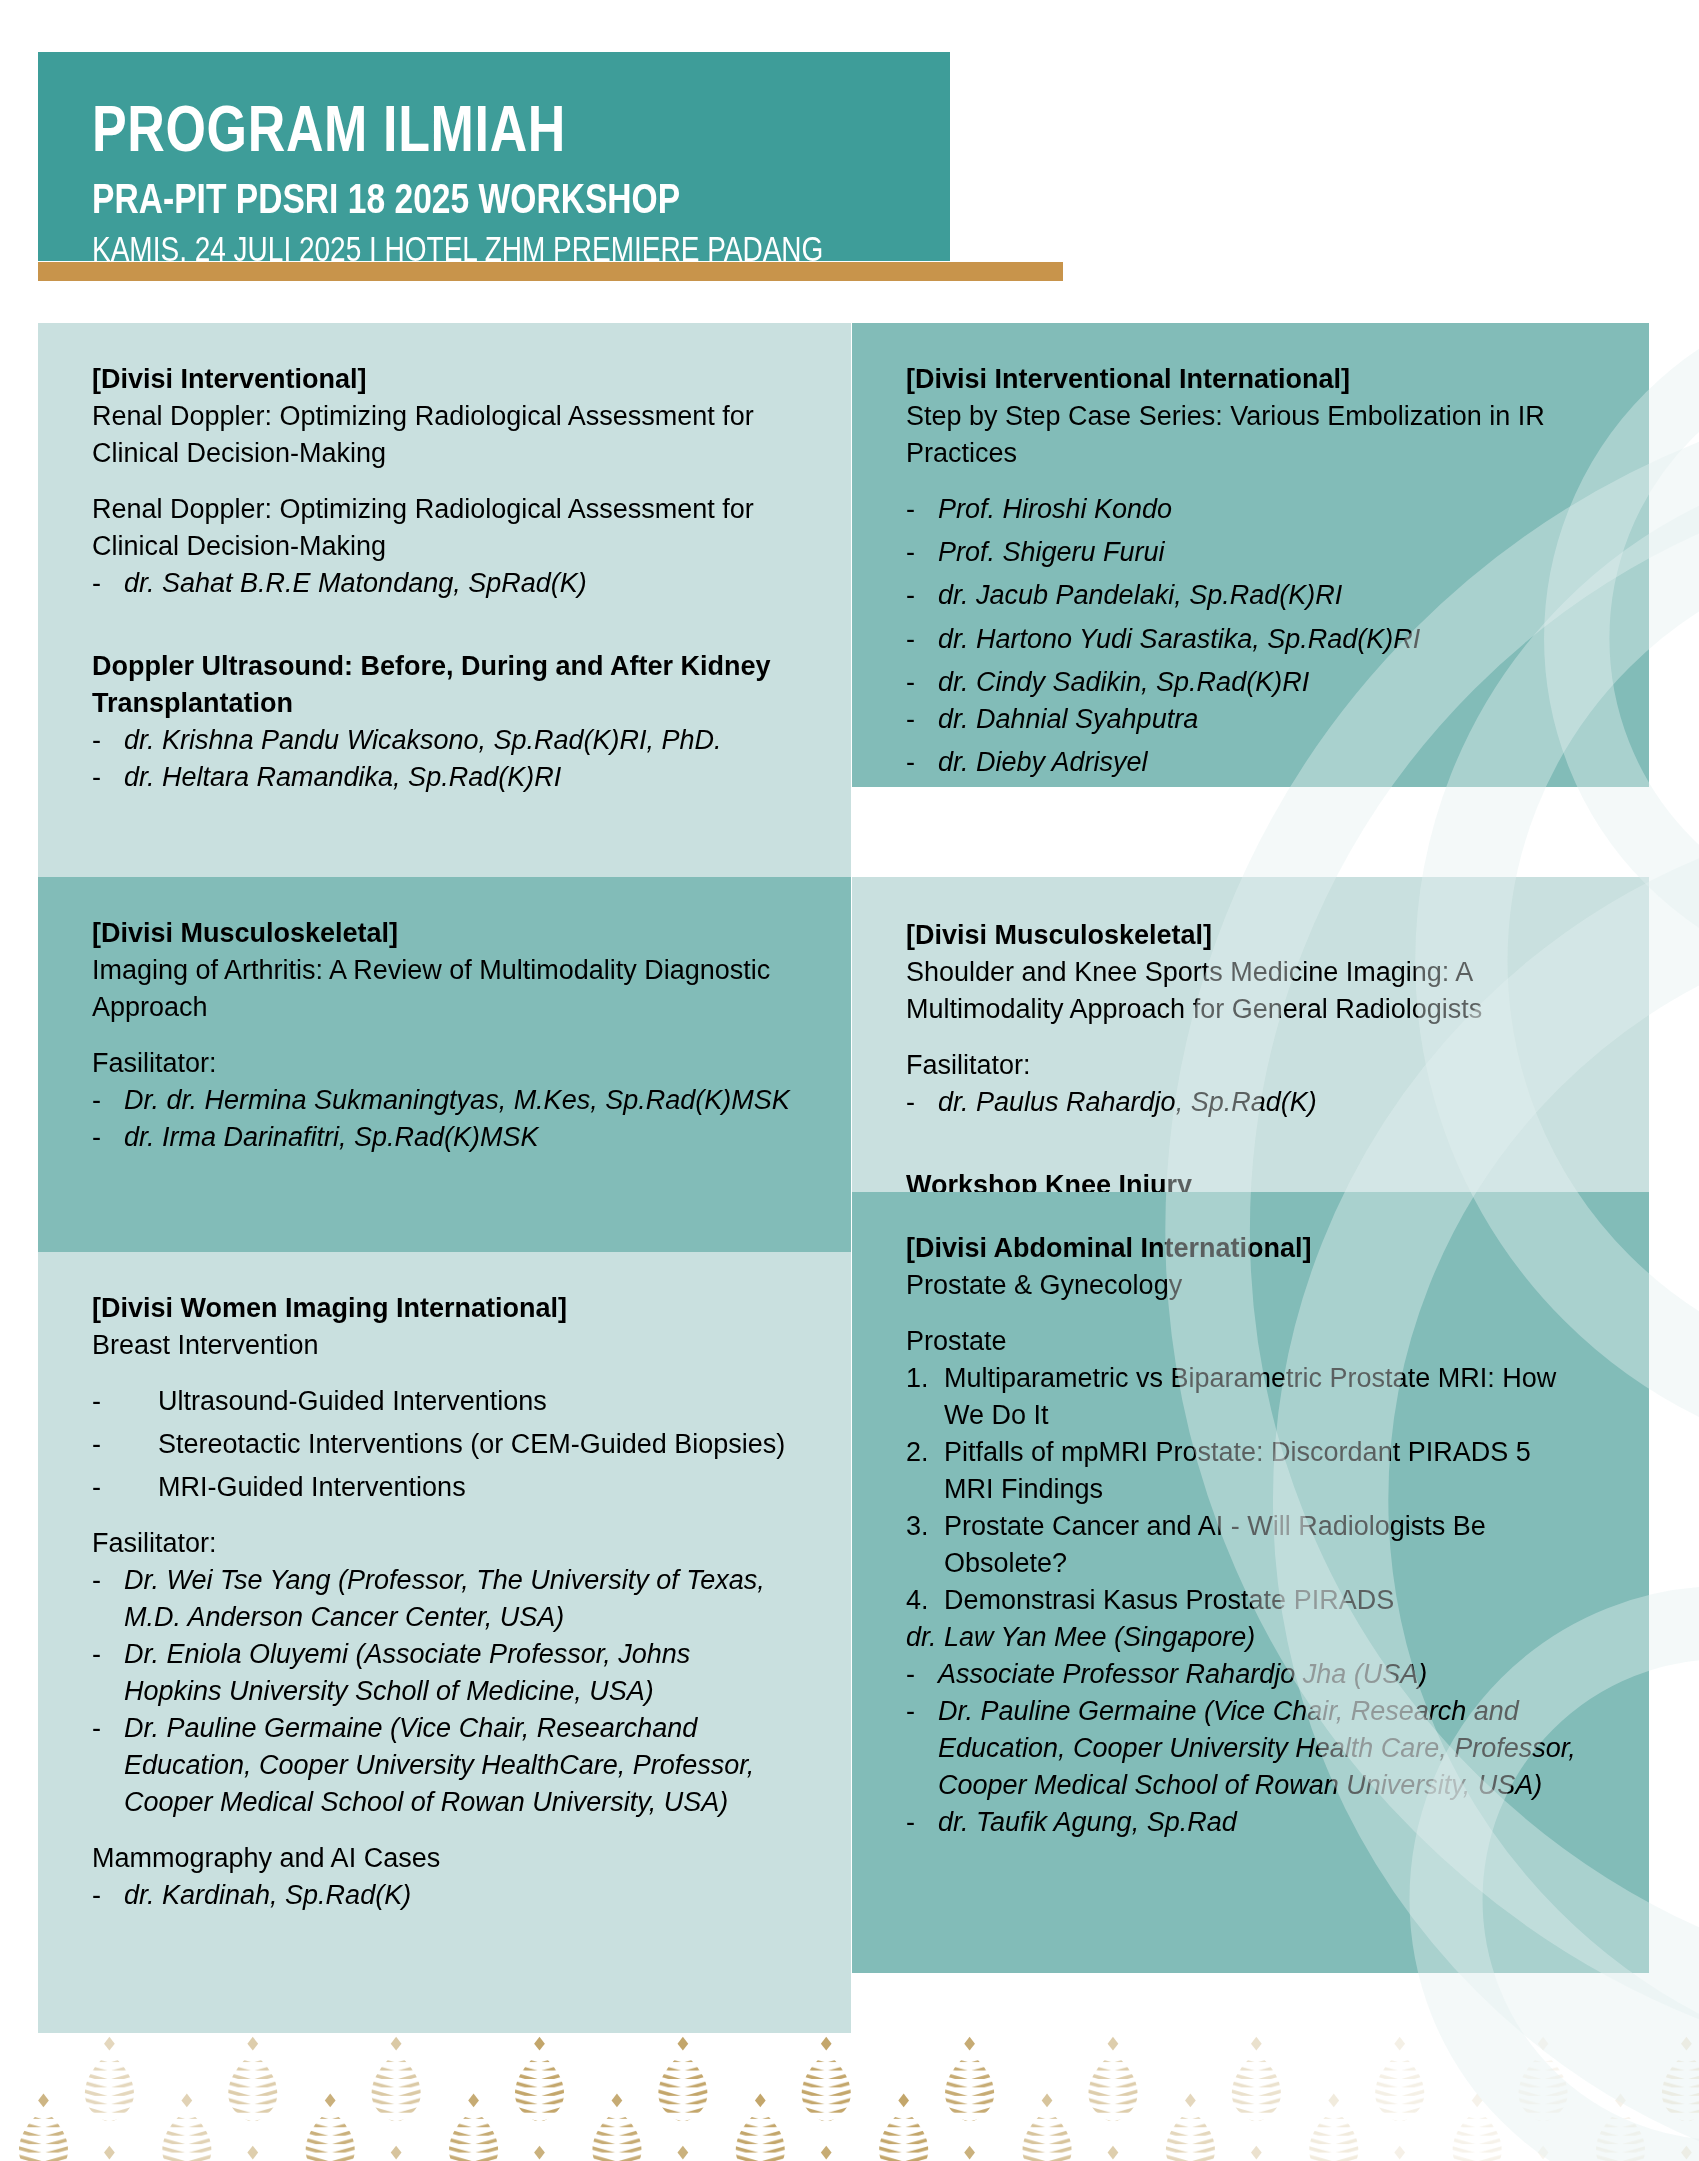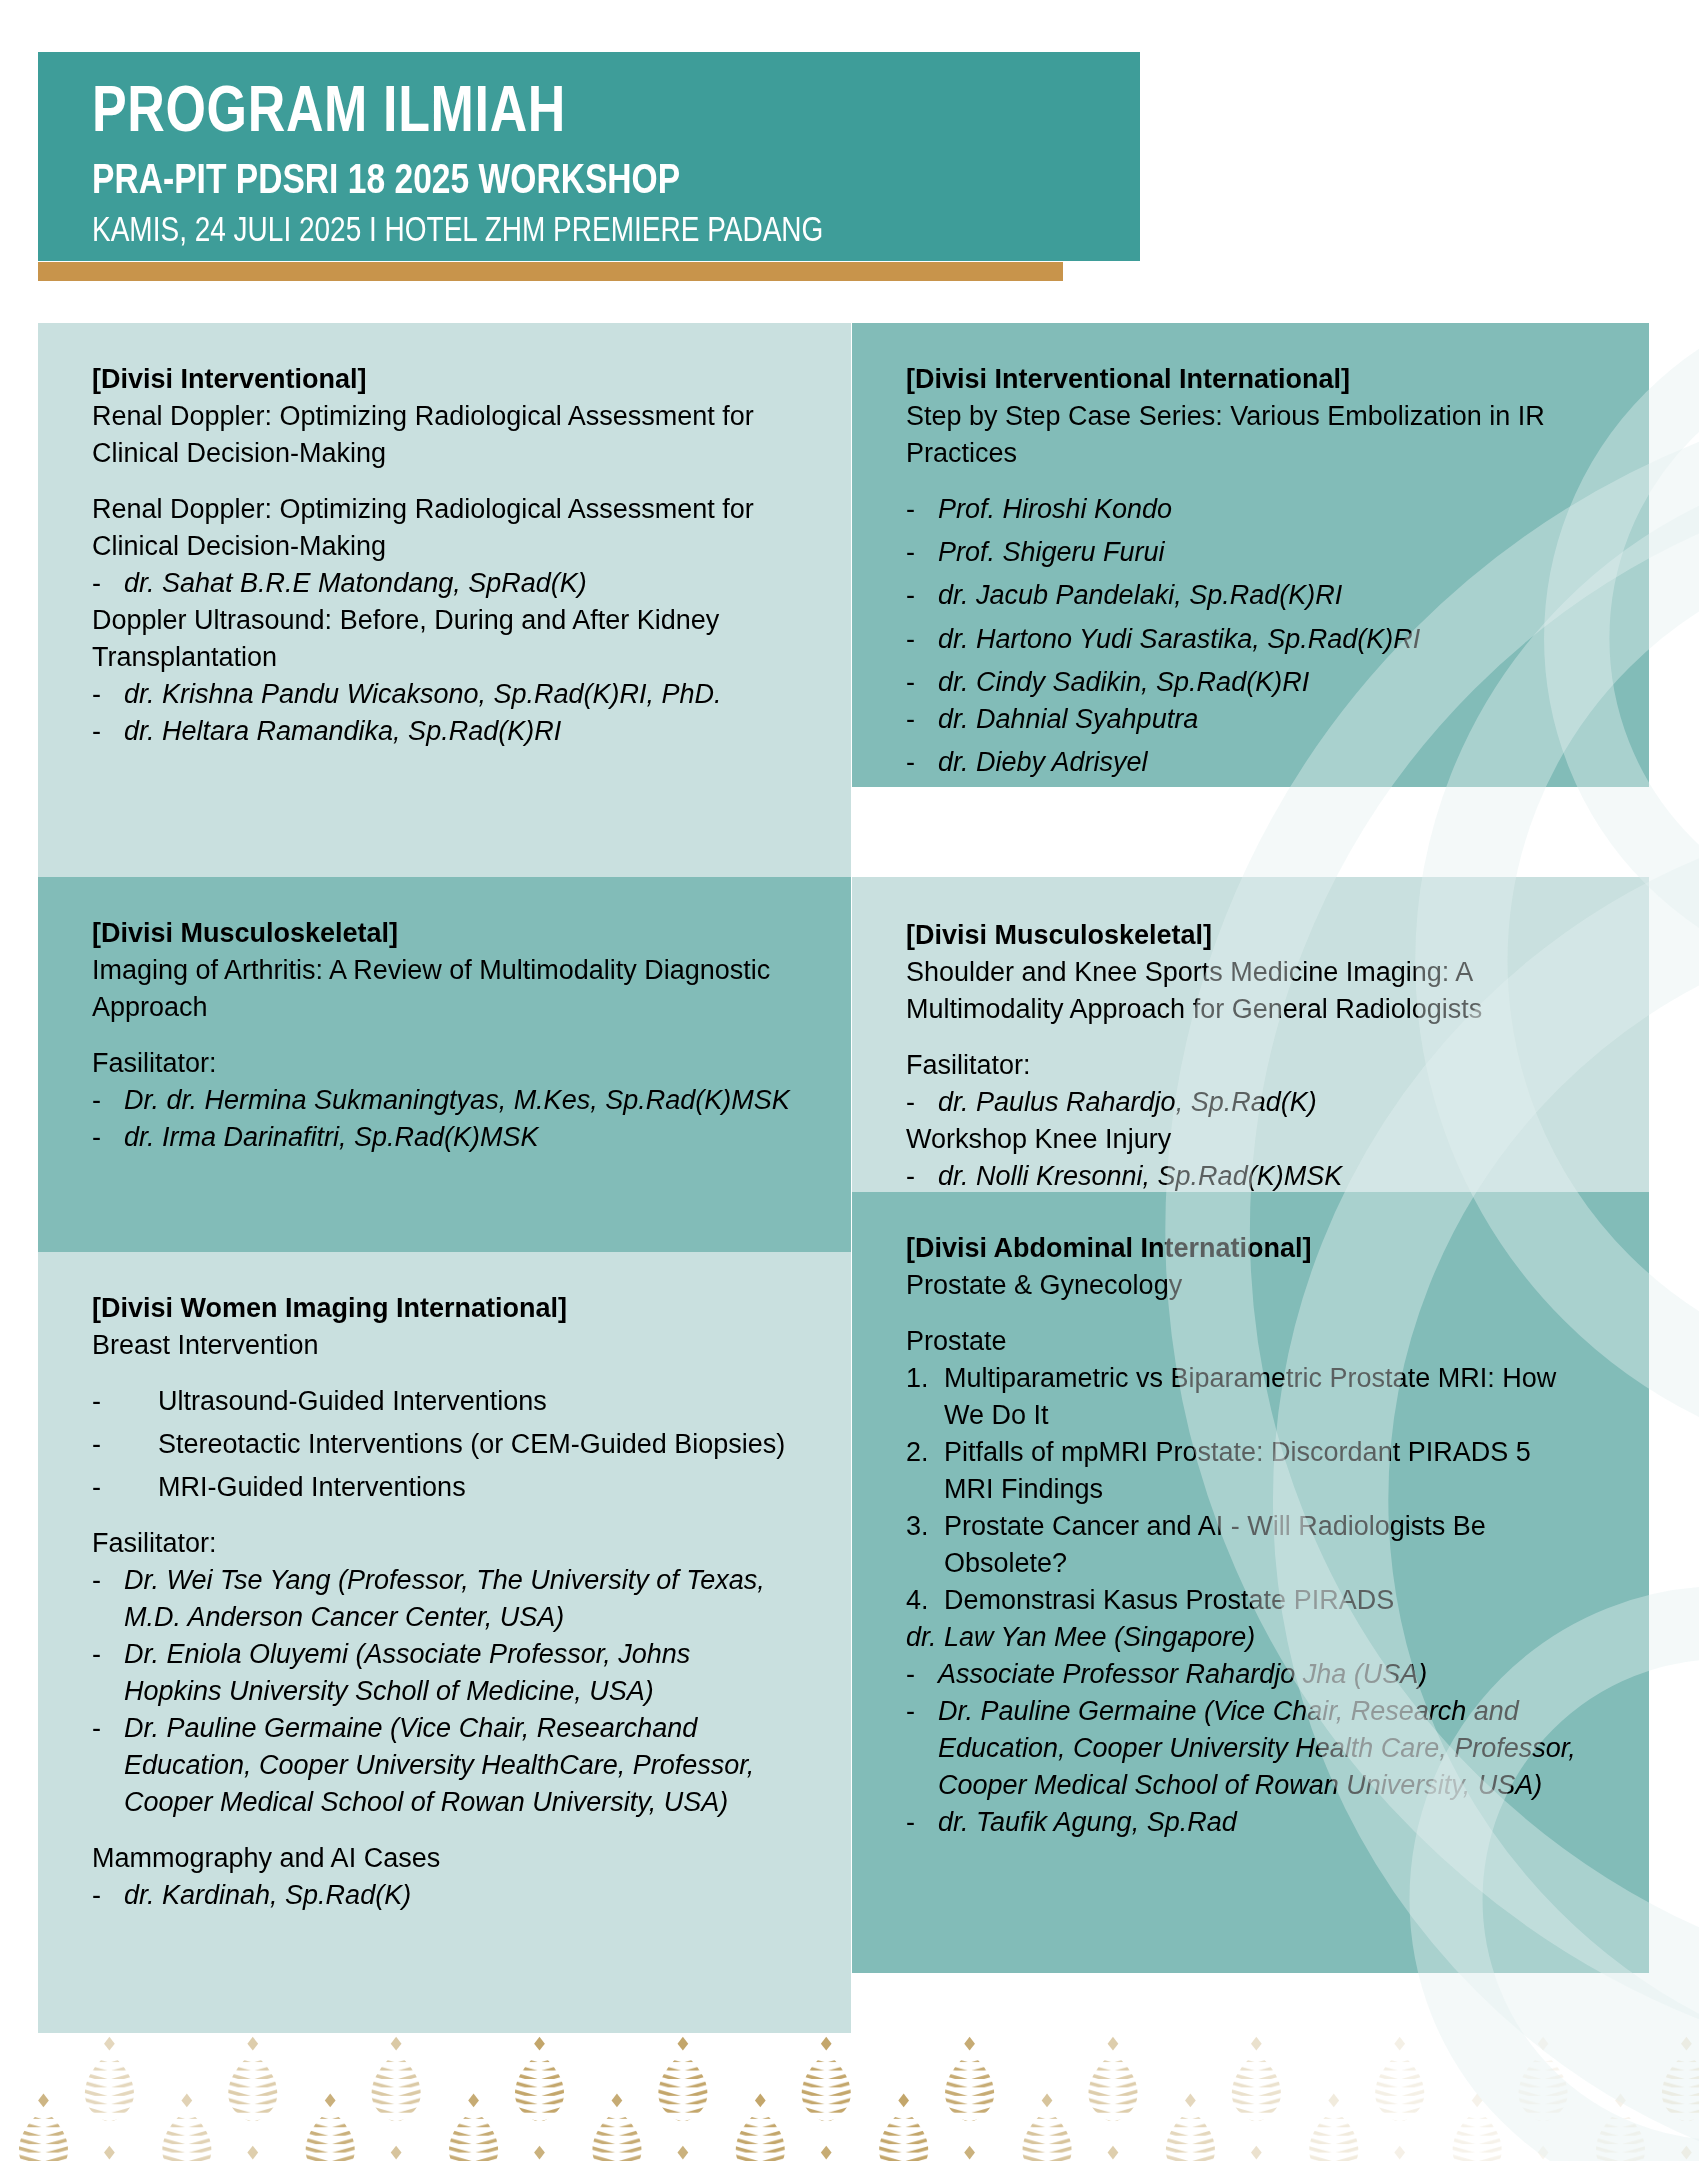--- a/index.html
+++ b/index.html
@@ -2,22 +2,22 @@
 <html style="font-size:12.3px"><head>
 <meta charset="utf-8">
 <style>
   html,body{margin:0;padding:0;background:#ffffff;}
   #page{
     position:relative;width:1700px;height:2161px;overflow:hidden;
     background:#ffffff;font-family:"Liberation Sans","DejaVu Sans",sans-serif;color:#000;
   }
   
   #header{
-    position:absolute;left:38px;top:52px;width:1102px;height:209px;
-    background:#3E9D99;color:#ffffff;box-sizing:border-box;padding:24px 0 0 54px;
+    position:absolute;left:38px;top:52px;width:912px;height:209px;
+    background:#3E9D99;color:#ffffff;box-sizing:border-box;padding:44px 0 0 54px;
   }
   .hdr-line{transform-origin:left center;transform:scaleX(.8);white-space:nowrap;}
   #hdr-title{font-size:65px;font-weight:bold;letter-spacing:0.8px;line-height:1.0;margin-bottom:17px;}
   #hdr-sub{font-size:42px;font-weight:bold;letter-spacing:0px;line-height:1.0;margin-bottom:10.8px;}
   #hdr-date{font-size:35px;font-weight:400;line-height:1.0;}
   #gold-bar{position:absolute;left:38px;top:262px;width:1025px;height:19px;background:#C8944B;}
   
   .cell{position:absolute;box-sizing:border-box;overflow:hidden;
         padding:38px 59px 23px 54px;font-size:27px;line-height:37px;z-index:2;}
   .light{background:#C9E0DF;}
@@ -30,21 +30,21 @@
   #cell5{left:852px;top:1192px;width:797px;height:781px;}
   .hd{font-weight:bold;}
   .it{font-style:italic;}
   .row{display:flex;align-items:flex-start;}
   .dash{flex:0 0 32px;}
   .dash.wide{flex:0 0 66px;}
   .num{flex:0 0 38px;}
   .txt{flex:1;}
   .pre{white-space:pre-wrap;}
   .g25{margin-top:19px;}
-  .g60{}
+  .g60{margin-top:46px;font-weight:bold;}
   .tgap{margin-top:6.2px;}
   
   #watermark{position:absolute;left:0;top:0;width:1700px;height:2161px;z-index:3;pointer-events:none;}
   
   #leaves{position:absolute;left:0;top:2023px;width:1700px;height:138px;z-index:1;}
 </style>
 </head>
 <body>
 
 <div id="page">

